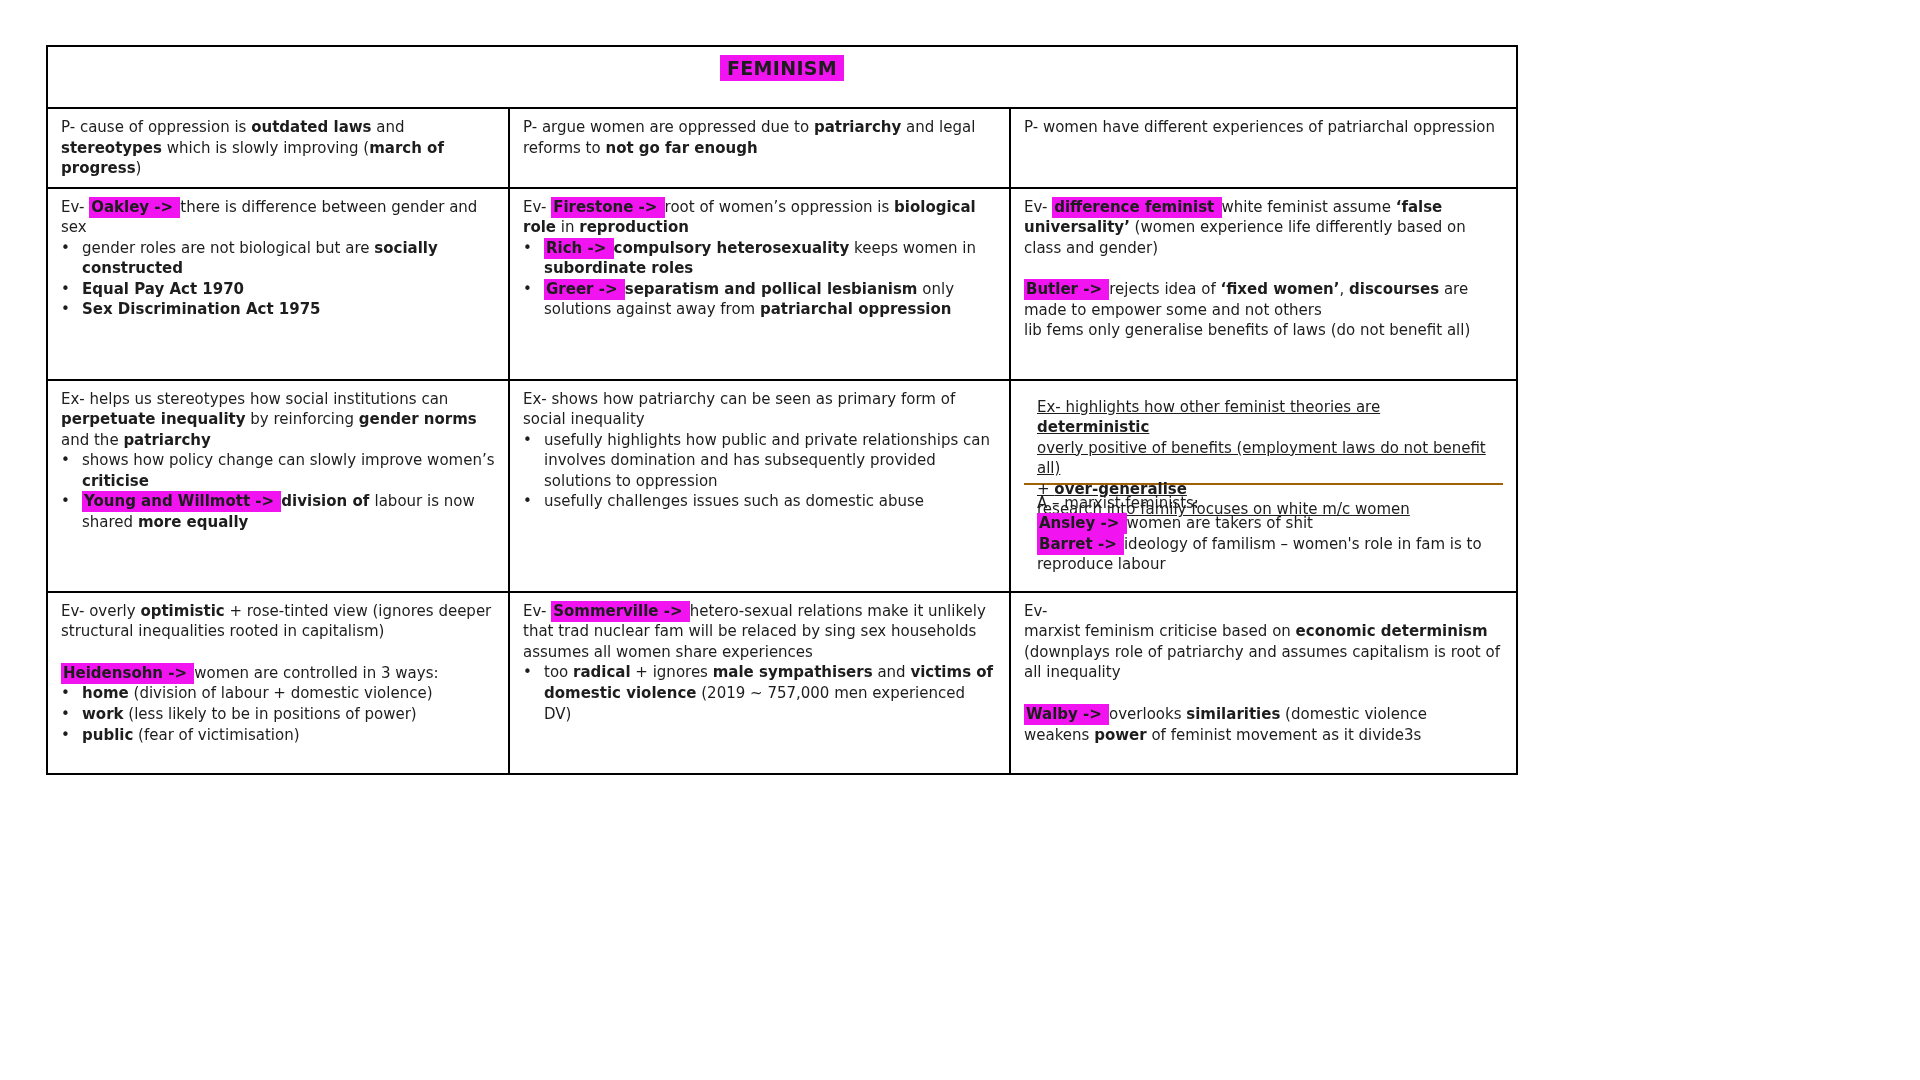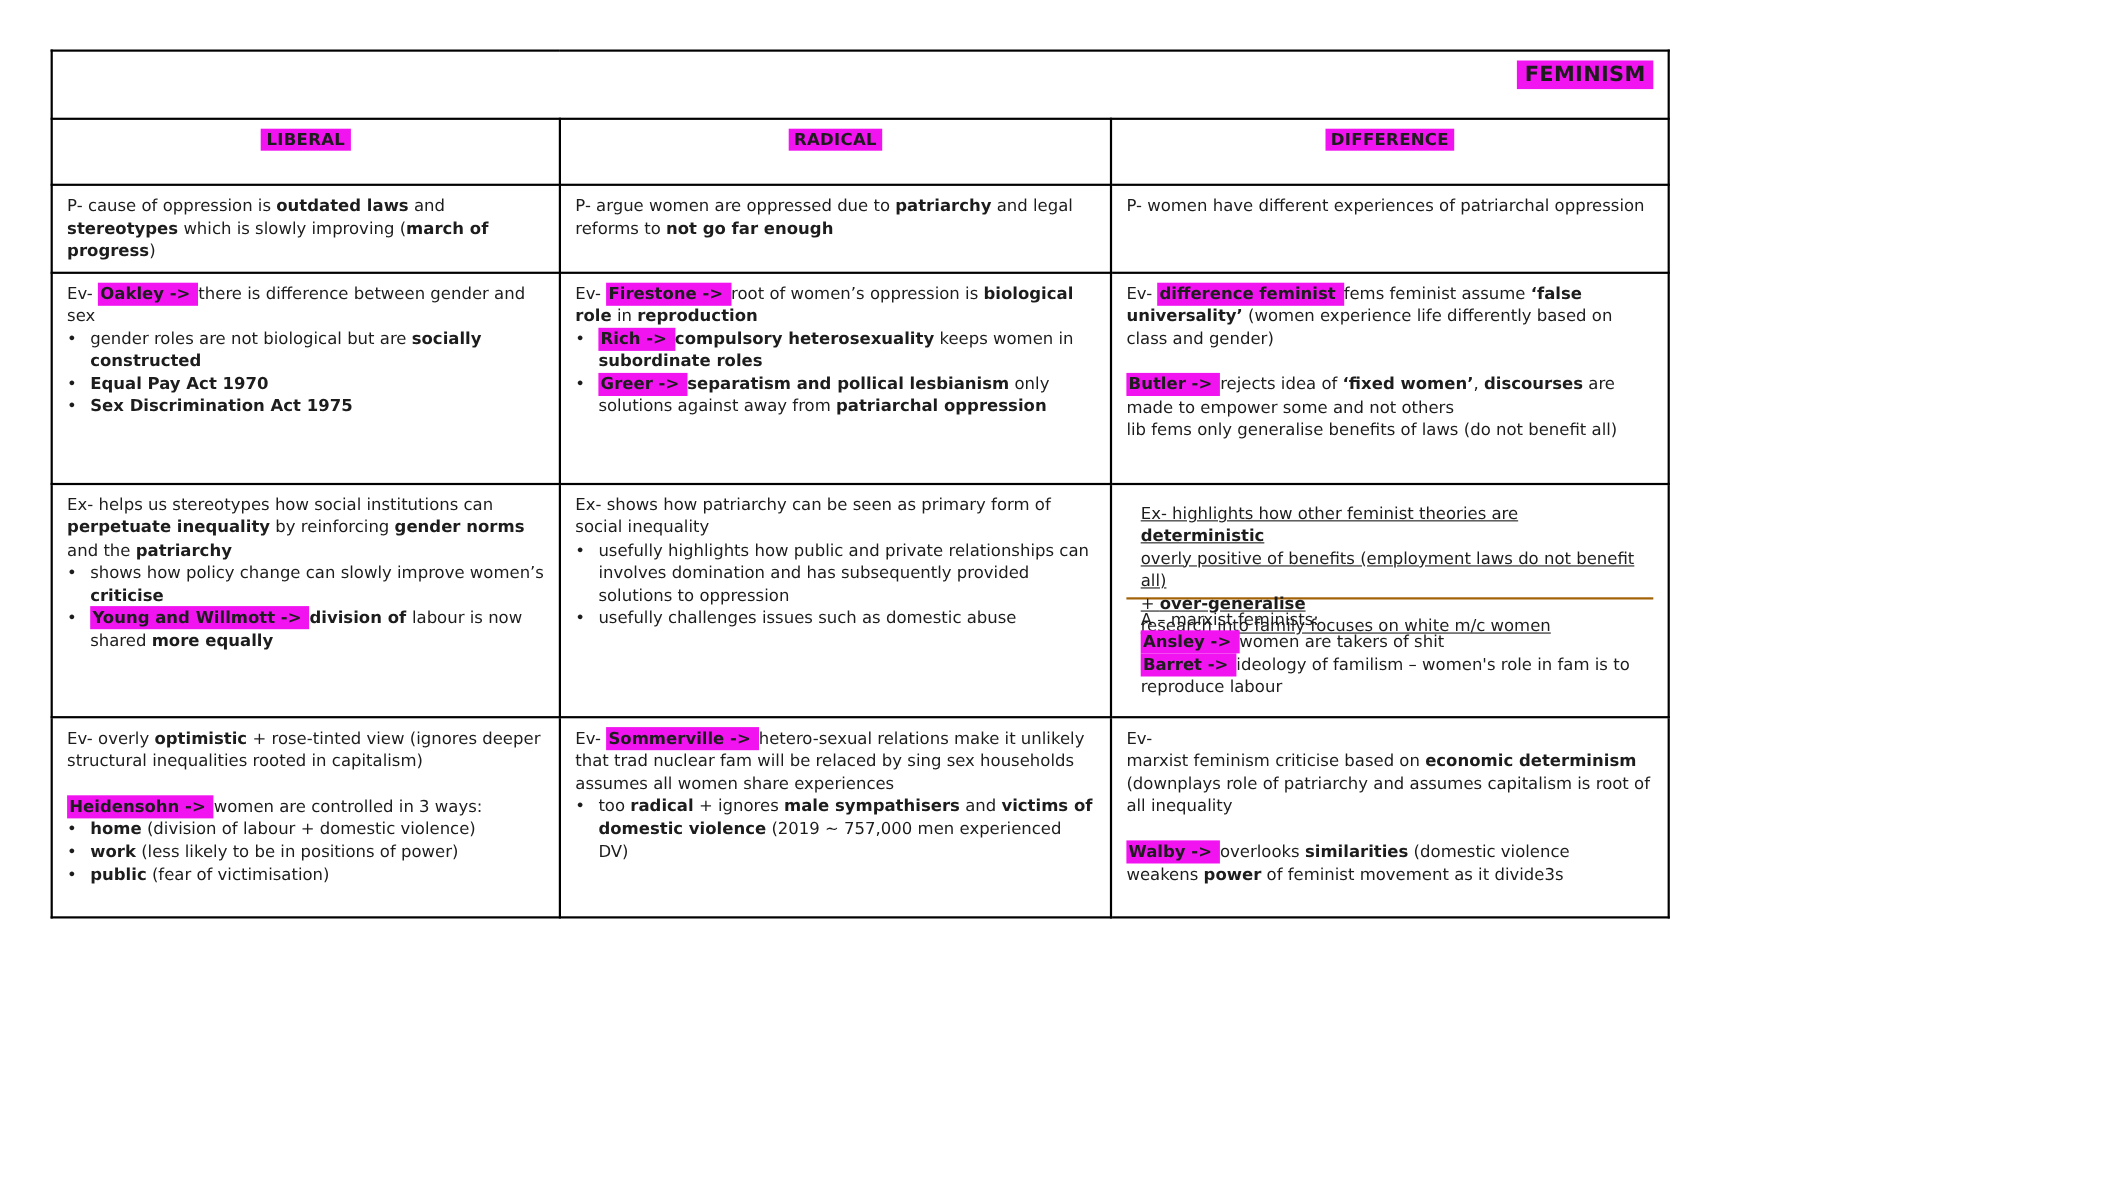--- a/index.html
+++ b/index.html
@@ -22,21 +22,21 @@
   }
   table.notes td {
     border: 2px solid #000000;
     vertical-align: top;
     padding: 8px 13px;
     font-size: 15px;
     line-height: 1.37;
   }
   td.title-cell {
     height: 44px;
-    text-align: right;
+    text-align: center;
     vertical-align: middle;
     padding: 4px;
   }
   .title-hl {
     background: var(--hl, #f114f1);
     font-weight: bold;
     font-size: 19px;
     padding: 2px 7px;
     letter-spacing: 0.3px;
   }
@@ -76,31 +76,20 @@
       <col style="width:462px">
       <col style="width:501px">
       <col style="width:507px">
     </colgroup>
     <thead>
       <tr>
         <td class="title-cell" colspan="3">
           <span class="title-hl">FEMINISM</span>
         </td>
       </tr>
-      <tr>
-        <td class="head-cell">
-          <span class="head-hl">LIBERAL</span>
-        </td>
-        <td class="head-cell">
-          <span class="head-hl">RADICAL</span>
-        </td>
-        <td class="head-cell">
-          <span class="head-hl">DIFFERENCE</span>
-        </td>
-      </tr>
     </thead>
     <tbody id="table-body">
         <tr style="height: 57px;">
           <td>
             <div class="para"><span>P- cause of oppression is </span><span class="b">outdated laws</span><span> and </span><span class="b">stereotypes</span><span> which is slowly improving (</span><span class="b">march of progress</span><span>)</span></div>
           </td>
           <td>
             <div class="para"><span>P- argue women are oppressed due to </span><span class="b">patriarchy</span><span> and legal reforms to </span><span class="b">not go far enough</span></div>
           </td>
           <td>
@@ -128,21 +117,21 @@
             <div class="li">
               <span class="marker">•</span>
               <span class="li-content"><span class="b hl">Rich -&gt; </span><span class="b">compulsory heterosexuality</span><span> keeps women in </span><span class="b">subordinate roles</span></span>
             </div>
             <div class="li">
               <span class="marker">•</span>
               <span class="li-content"><span class="b hl">Greer -&gt; </span><span class="b">separatism and pollical lesbianism</span><span> only solutions against away from </span><span class="b">patriarchal oppression</span></span>
             </div>
           </td>
           <td>
-            <div class="para"><span>Ev- </span><span class="b hl">difference feminist </span><span>fems feminist assume </span><span class="b">‘false universality’</span><span> (women experience life differently based on class and gender)</span></div>
+            <div class="para"><span>Ev- </span><span class="b hl">difference feminist </span><span>white feminist assume </span><span class="b">‘false universality’</span><span> (women experience life differently based on class and gender)</span></div>
             <div class="spacer"></div>
             <div class="para"><span class="b hl">Butler -&gt; </span><span>rejects idea of </span><span class="b">‘fixed women’</span><span>, </span><span class="b">discourses</span><span> are made to empower some and not others</span></div>
             <div class="para"><span>lib fems only generalise benefits of laws (do not benefit all)</span></div>
           </td>
         </tr>
         <tr style="height: 207px;">
           <td>
             <div class="para"><span>Ex- helps us stereotypes how social institutions can </span><span class="b">perpetuate inequality</span><span> by reinforcing </span><span class="b">gender norms</span><span> and the </span><span class="b">patriarchy</span></div>
             <div class="li">
               <span class="marker">•</span>

